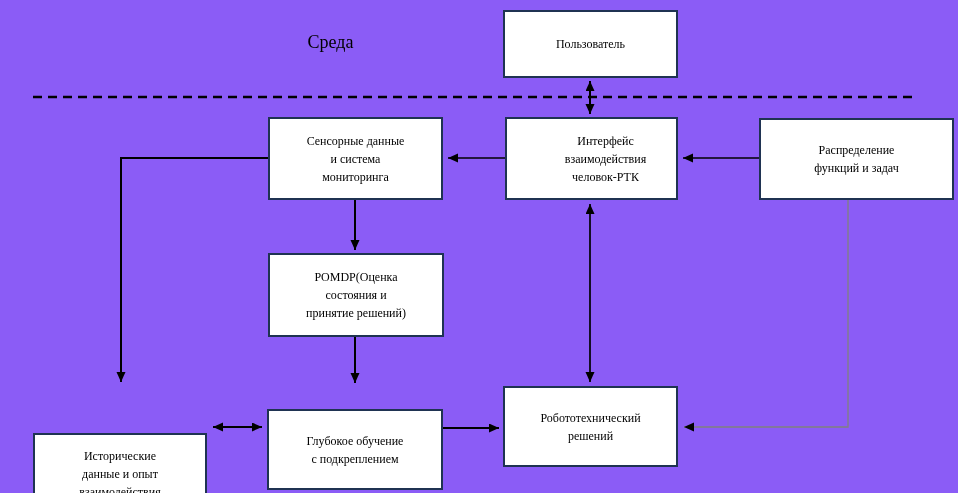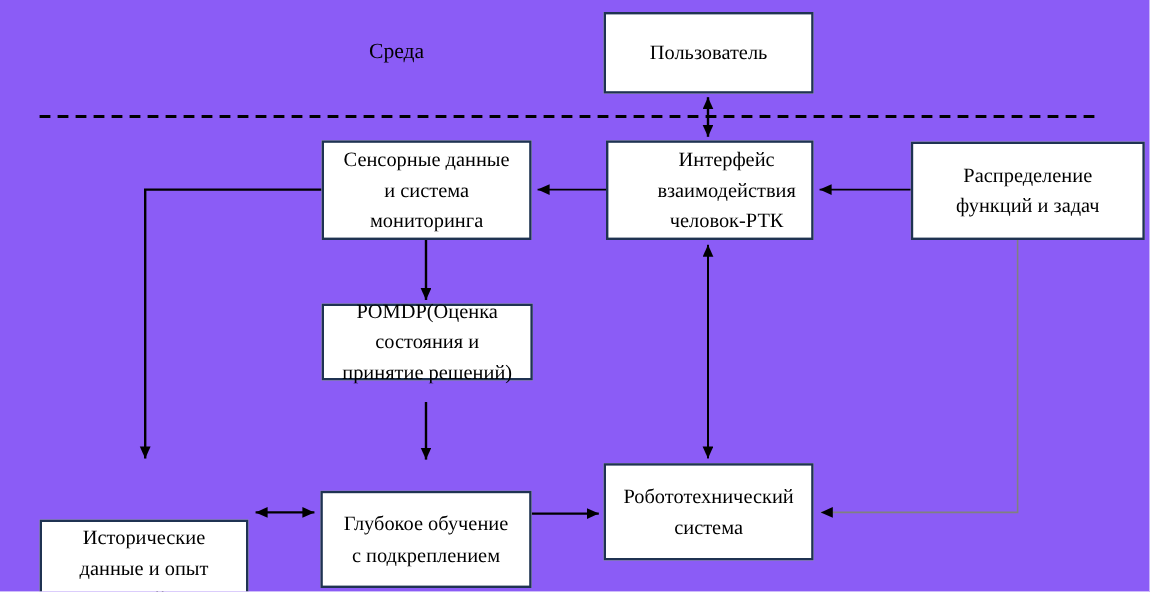--- a/index.html
+++ b/index.html
@@ -24,40 +24,40 @@
   }
   .box {
     position: absolute;
     box-sizing: border-box;
     border: 2px solid #1f3352;
     background: #ffffff;
     display: flex;
     align-items: center;
     justify-content: center;
     text-align: center;
-    font-size: 17px;
+    font-size: 12px;
     line-height: 1.5;
     white-space: pre-line;
     padding: 2px 4px;
   }
   .env-label {
     position: absolute;
     left: 258px;
     top: 32px;
     width: 145px;
     text-align: center;
     font-size: 18px;
     white-space: nowrap;
   }
   
   .node-user        { left: 503px; top: 10px;  width: 175px; height: 68px; }
   .node-sensor      { left: 268px; top: 117px; width: 175px; height: 83px; }
   .node-interface   { left: 505px; top: 117px; width: 173px; height: 83px; padding-left: 32px; }
   .node-allocation  { left: 759px; top: 118px; width: 195px; height: 82px; }
-  .node-pomdp       { left: 268px; top: 253px; width: 176px; height: 64px; }
+  .node-pomdp       { left: 268px; top: 253px; width: 176px; height: 84px; }
   .node-history     { left: 33px;  top: 386px; width: 174px; height: 81px; margin-top: 47px; }
   .node-drl         { left: 267px; top: 386px; width: 176px; height: 81px; margin-top: 23px; }
   .node-rtc         { left: 503px; top: 386px; width: 175px; height: 81px; }
 </style>
 </head>
 <body>
 
 <div class="canvas">
 
   <svg class="wires" viewBox="0 0 958 493" xmlns="http://www.w3.org/2000/svg">
@@ -110,15 +110,15 @@
 принятие решений)</div>
 
   <div class="box node-history">Исторические
 данные и опыт
 взаимодействия</div>
 
   <div class="box node-drl">Глубокое обучение
 с подкреплением</div>
 
   <div class="box node-rtc">Робототехнический
-система</div>
+решений</div>
 
 </div>
 
 </body></html>

